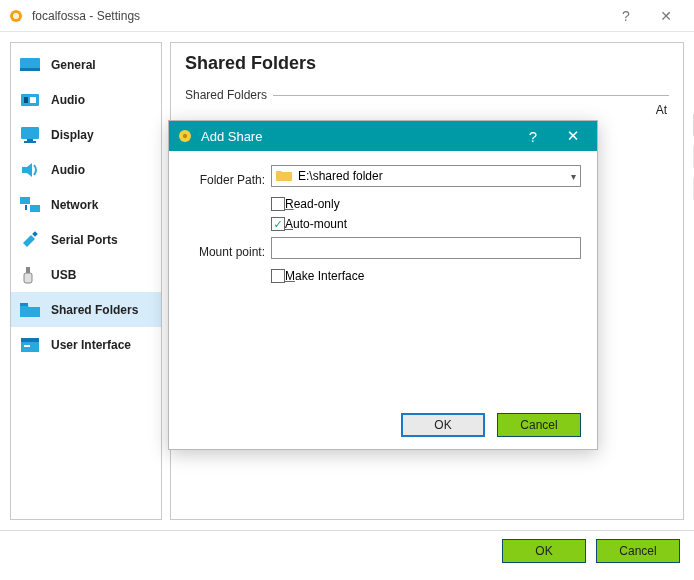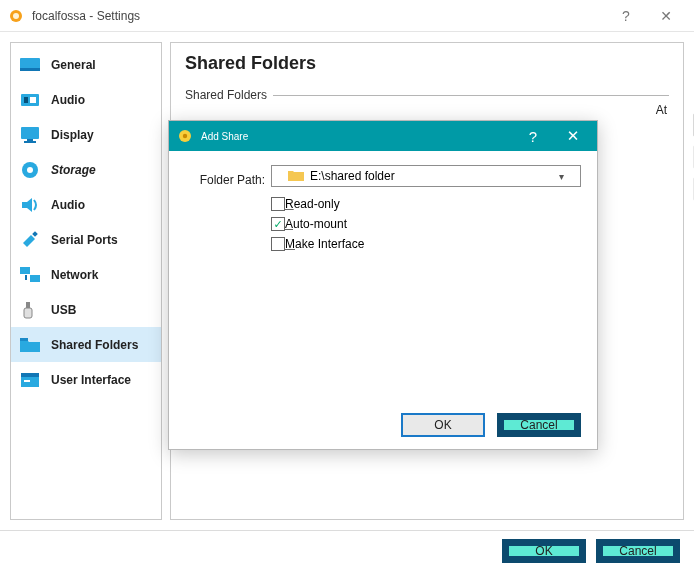--- a/index.html
+++ b/index.html
@@ -41,45 +41,45 @@
   .side-icons { position: absolute; top: 70px; right: -34px; display: flex; flex-direction: column; gap: 8px; align-items: center; }
   .side-icons .sbtn { width: 24px; height: 24px; border: 1px solid #d8d8d8; border-radius: 2px; display:flex; align-items:center; justify-content:center; background:#f7f7f7; }
   .side-icons .sbtn.disabled { opacity: .55; }
   
   
   .footer {
     height: 40px; border-top: 1px solid #dcdcdc; display: flex; justify-content: flex-end;
     align-items: center; gap: 10px; padding: 0 14px;
   }
   .btn {
-    min-width: 84px; height: 24px; border: 7px solid #0c4a6e; background: #5eead4;
+    min-width: 84px; height: 24px; border: 1px solid #0c4a6e; background: #84cc16;
     display: inline-flex; align-items: center; justify-content: center; color: #222;
   }
   .btn.primary { border: 2px solid #1a79c8; background: #e9e9e9; }
   
   
   .dialog {
     position: absolute; left: 168px; top: 120px; width: 430px; height: 330px;
     background: #fff; border: 1px solid #b8b8b8; box-shadow: 0 4px 18px rgba(0,0,0,.22);
     z-index: 50;
   }
   .dlg-titlebar {
     height: 30px; background: #009aa6; color: #fff; display: flex; align-items: center;
     padding: 0 4px 0 8px;
   }
   .dlg-titlebar .dlg-icon { width: 16px; height: 16px; margin-right: 8px; }
-  .dlg-titlebar .dlg-title { flex: 1; font-size: 10px; }
+  .dlg-titlebar .dlg-title { flex: 1; font-size: 13px; }
   .dlg-titlebar .dlg-btn { width: 40px; text-align: center; font-size: 15px; color: #fff; }
   
   .dlg-body { padding: 14px 16px 10px 16px; }
   .form-row { display: flex; align-items: flex-end; margin-bottom: 10px; }
   .form-row .flabel { width: 80px; text-align: right; margin-right: 6px; color: #222; }
   .ctl-col { flex: 1; }
   .combo, .textin {
-    width: 100%; height: 22px; border: 1px solid #8d8d8d; background: #fff; padding: 0 16px;
+    width: 100%; height: 22px; border: 1px solid #8d8d8d; background: #fff; padding: 0 4px;
     display: flex; align-items: center;
   }
   .combo { justify-content: space-between; }
   .combo .cleft { display: flex; align-items: center; gap: 6px; }
   .combo .chev { color: #555; font-size: 10px; }
   .check-row { display: flex; align-items: center; margin: 6px 0 6px 86px; }
   .checkbox { width: 14px; height: 14px; border: 1px solid #666; display:flex; align-items:center; justify-content:center; font-size: 11px; color:#0a6; }
   .underline { text-decoration: underline; text-decoration-color: #666; }
   
   .dlg-footer {
@@ -128,54 +128,45 @@
           <svg width="22" height="18">
             <rect x="2" y="1" width="18" height="12" rx="1" fill="#2aa7e0"></rect>
             <rect x="8" y="13" width="6" height="2" fill="#1176b5"></rect>
             <rect x="5" y="15" width="12" height="2" fill="#1176b5"></rect>
           </svg>
         </span>
       <span class="lbl">Display</span>
     </div>
     <div class="sidebar-item">
       <span class="ic">
-          <svg width="20" height="20">
-            <circle cx="10" cy="10" r="8" fill="#29a9e0"></circle>
-            <circle cx="10" cy="10" r="3" fill="#fff"></circle>
-          </svg>
-        </span>
-      <span class="lbl ital">Storage</span>
-    </div>
-    <div class="sidebar-item">
-      <span class="ic">
           <svg width="20" height="18">
             <polygon points="2,6 7,6 12,2 12,16 7,12 2,12" fill="#29a9e0"></polygon>
             <path d="M14 4 Q18 9 14 14" stroke="#29a9e0" stroke-width="2" fill="none"></path>
           </svg>
         </span>
       <span class="lbl">Audio</span>
     </div>
     <div class="sidebar-item">
       <span class="ic">
+          <svg width="22" height="18">
+            <rect x="1" y="1" width="10" height="7" fill="#29a9e0"></rect>
+            <rect x="11" y="9" width="10" height="7" fill="#29a9e0"></rect>
+            <rect x="6" y="9" width="2" height="5" fill="#1176b5"></rect>
+          </svg>
+        </span>
+      <span class="lbl">Network</span>
+    </div>
+    <div class="sidebar-item">
+      <span class="ic">
           <svg width="20" height="20">
             <path d="M3 13 L11 5 L15 9 L7 17 Z" fill="#29a9e0"></path>
             <rect x="13" y="2" width="4" height="4" fill="#1176b5" transform="rotate(45 15 4)"></rect>
           </svg>
         </span>
       <span class="lbl">Serial Ports</span>
-    </div>
-    <div class="sidebar-item">
-      <span class="ic">
-          <svg width="22" height="18">
-            <rect x="1" y="1" width="10" height="7" fill="#29a9e0"></rect>
-            <rect x="11" y="9" width="10" height="7" fill="#29a9e0"></rect>
-            <rect x="6" y="9" width="2" height="5" fill="#1176b5"></rect>
-          </svg>
-        </span>
-      <span class="lbl">Network</span>
     </div>
     <div class="sidebar-item">
       <span class="ic">
           <svg width="20" height="20">
             <rect x="6" y="2" width="4" height="6" fill="#888"></rect>
             <rect x="4" y="8" width="8" height="10" rx="2" fill="#e0e0e0" stroke="#888"></rect>
           </svg>
         </span>
       <span class="lbl">USB</span>
     </div>
@@ -259,20 +250,28 @@
 
     <div class="check-row">
       <span class="checkbox"></span>
       <span><span class="underline">R</span><span>ead-only</span></span>
     </div>
     <div class="check-row">
       <span class="checkbox">✓</span>
       <span><span class="underline">A</span><span>uto-mount</span></span>
     </div>
 
+    <div class="form-row" style="margin-top:6px;">
+      <span class="flabel">Mount point:</span>
+      <div class="ctl-col">
+        <div class="textin">
+          <span></span>
+        </div>
+      </div>
+    </div>
 
     <div class="check-row">
       <span class="checkbox"></span>
       <span><span class="underline">M</span><span>ake Interface</span></span>
     </div>
   </div>
 
   <div class="dlg-footer">
     <div class="btn primary">OK</div>
     <div class="btn">Cancel</div>

